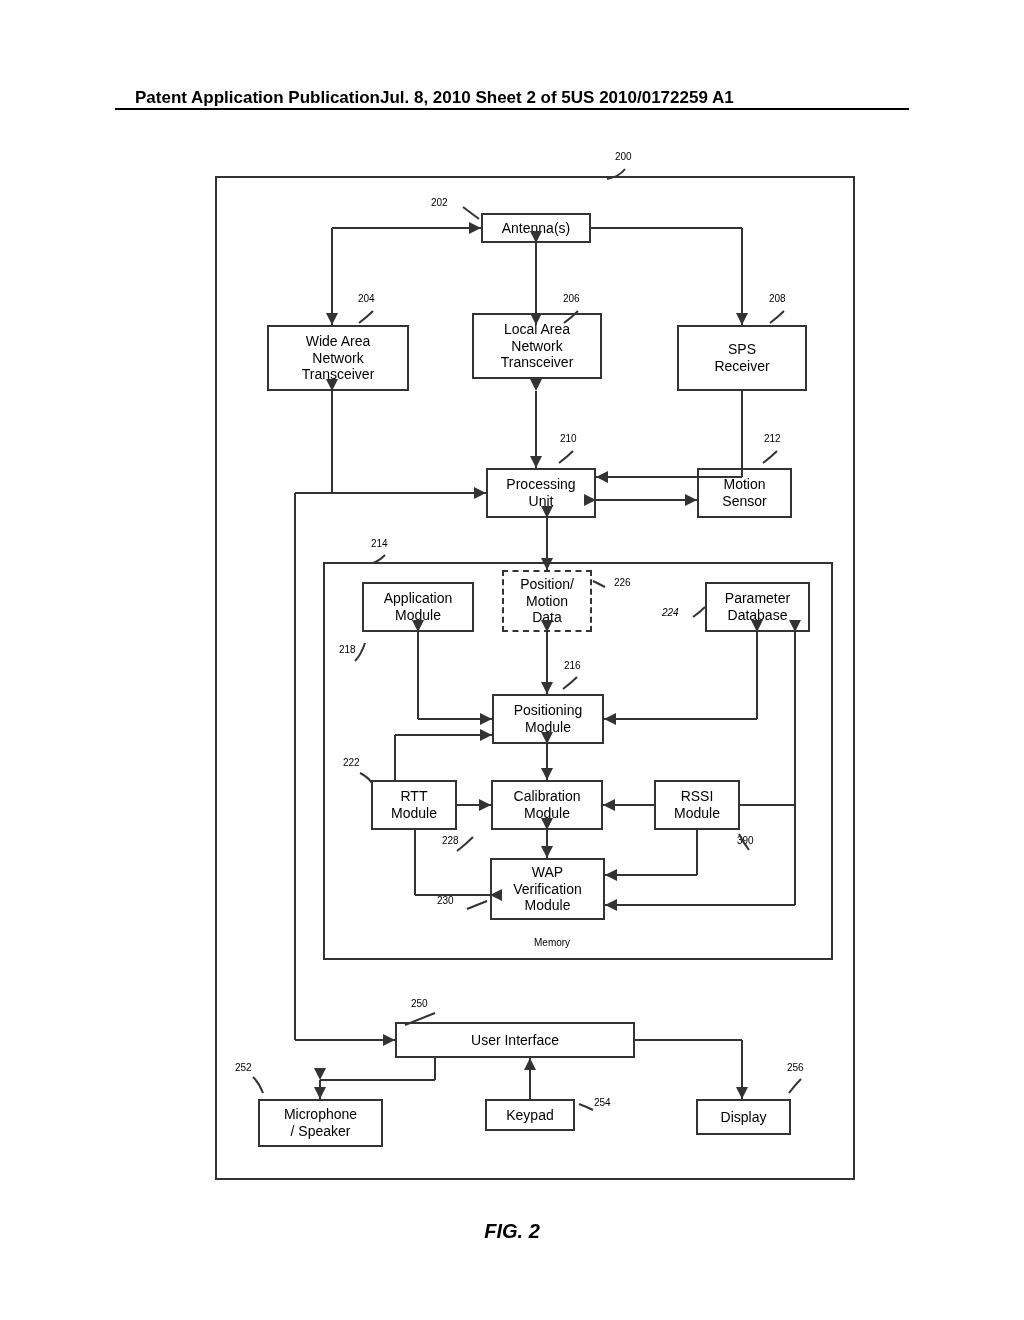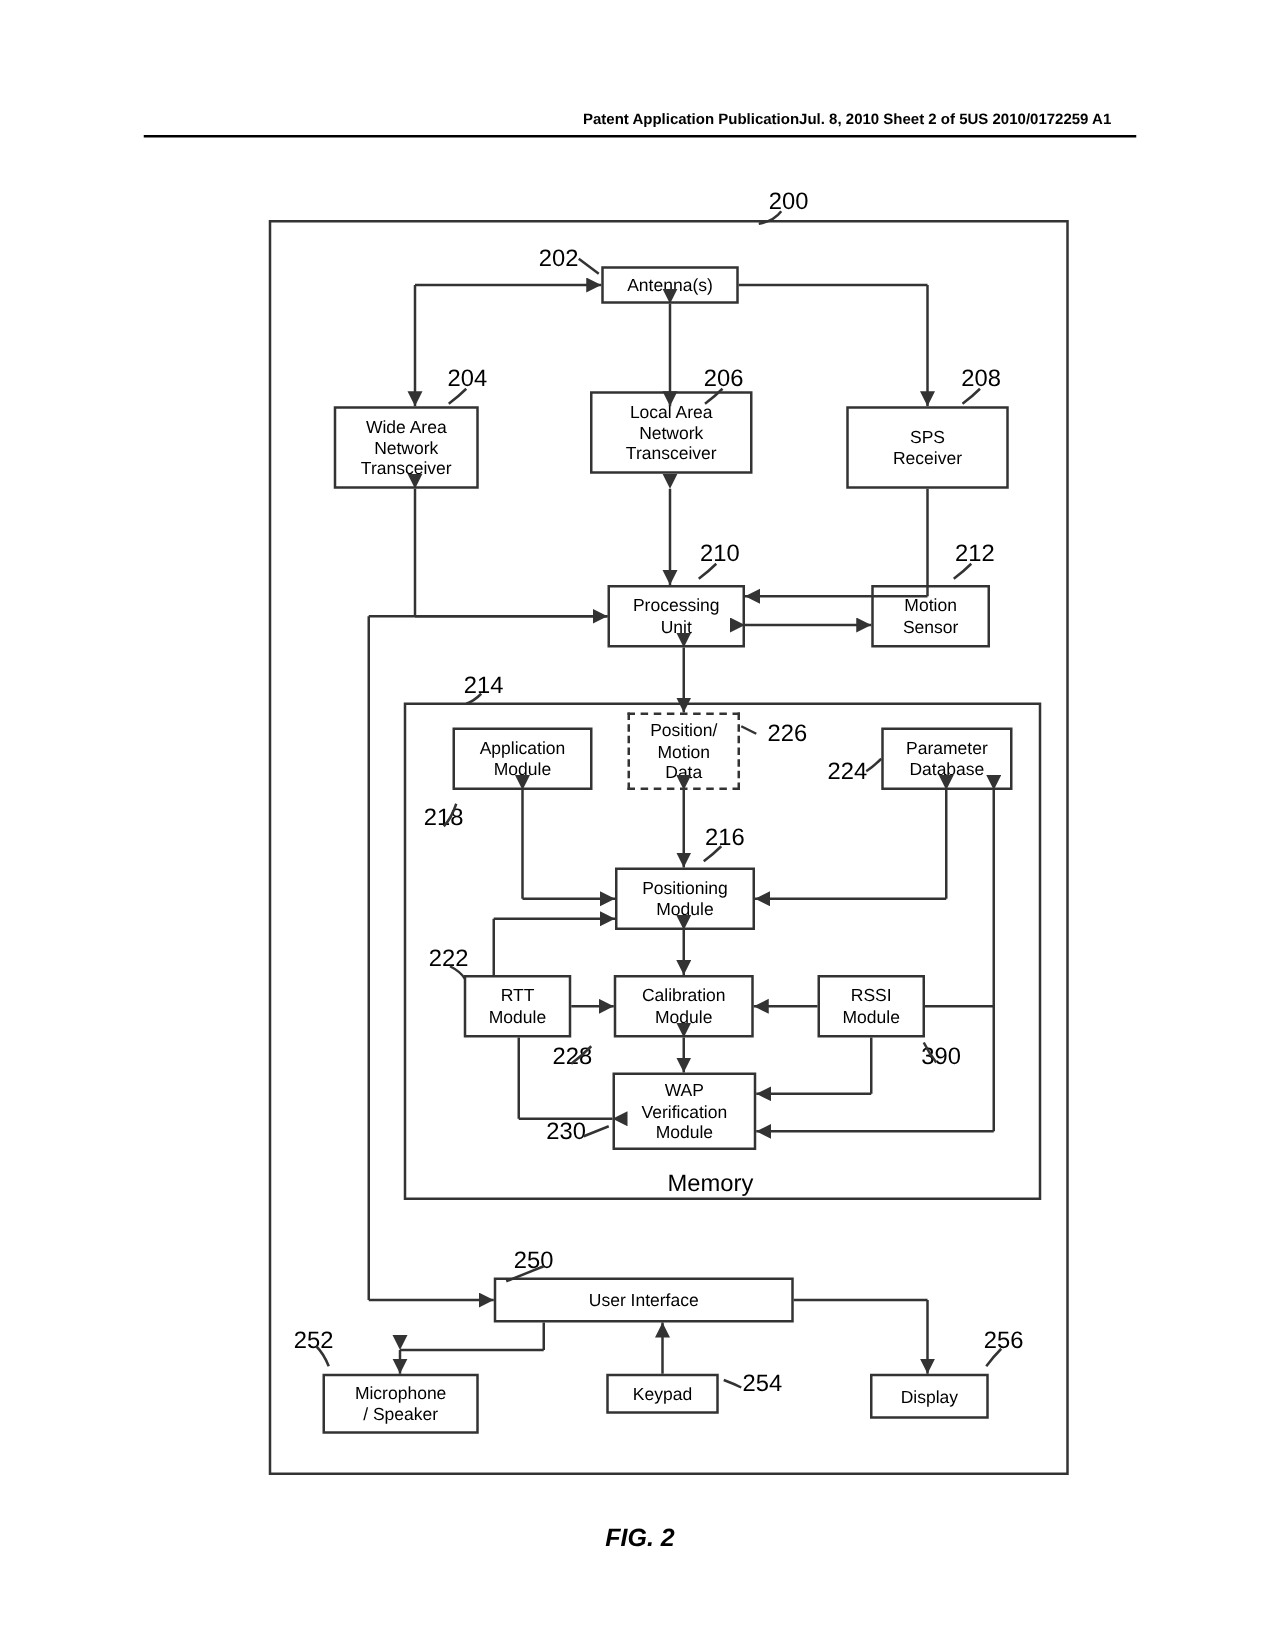--- a/index.html
+++ b/index.html
@@ -10,23 +10,23 @@
     font-family: Arial, sans-serif;
     color: #000;
     position: relative;
   }
   .header {
     position: absolute;
     top: 88px;
     left: 0;
     width: 1024px;
     display: flex;
-    justify-content: flex-end;
+    justify-content: flex-start;
     padding: 0 135px;
-    font-size: 12px;
+    font-size: 17px;
     font-weight: bold;
   }
   .header-rule {
     position: absolute;
     top: 108px;
     left: 115px;
     width: 794px;
     border-top: 2px solid #000;
   }
   .figure-area {
@@ -51,21 +51,21 @@
     display: flex;
     align-items: center;
     justify-content: center;
     text-align: center;
     font-size: 14px;
     line-height: 1.2;
   }
   .blk-dash { border-style: dashed; }
   .lbl {
     position: absolute;
-    font-size: 19px;
+    font-size: 10px;
     text-align: center;
   }
   svg.wires {
     position: absolute;
     top: 0; left: 0;
     width: 100%; height: 100%;
     overflow: visible;
   }
   .fig-caption {
     position: absolute;
@@ -89,21 +89,21 @@
 <div class="header-rule"></div>
 
 <div class="figure-area">
 
   <div class="outer-box"></div>
 
   <div class="blk" style="top:58px; left:366px; width:110px; height:30px;">
       <span>Antenna(s)</span>
     </div>
 
-  <div class="blk" style="top:170px; left:152px; width:116px; height:66px; white-space:pre-line;"><span>Wide Area
+  <div class="blk" style="top:170px; left:152px; width:142px; height:66px; white-space:pre-line;"><span>Wide Area
 Network
 Transceiver</span></div>
   <div class="blk" style="top:158px; left:357px; width:130px; height:66px; white-space:pre-line;"><span>Local Area
 Network
 Transceiver</span></div>
   <div class="blk" style="top:170px; left:562px; width:130px; height:66px; white-space:pre-line;"><span>SPS
 Receiver</span></div>
 
   <div class="blk" style="top:313px; left:371px; width:110px; height:50px; white-space:pre-line;"><span>Processing
 Unit</span></div>
@@ -153,21 +153,21 @@
   <div class="lbl" style="top:138px; left:243px;">204</div>
   <div class="lbl" style="top:138px; left:448px;">206</div>
   <div class="lbl" style="top:138px; left:654px;">208</div>
   <div class="lbl" style="top:278px; left:445px;">210</div>
   <div class="lbl" style="top:278px; left:649px;">212</div>
   <div class="lbl" style="top:383px; left:256px;">214</div>
   <div class="lbl" style="top:505px; left:449px;">216</div>
   <div class="lbl" style="top:489px; left:224px;">218</div>
   <div class="lbl" style="top:680px; left:622px;">390</div>
   <div class="lbl" style="top:602px; left:228px;">222</div>
-  <div class="lbl" style="top:452px; left:547px;">224</div>
+  <div class="lbl" style="top:452px; left:547px;font-style:italic;">224</div>
   <div class="lbl" style="top:422px; left:499px;">226</div>
   <div class="lbl" style="top:680px; left:327px;">228</div>
   <div class="lbl" style="top:740px; left:322px;">230</div>
   <div class="lbl" style="top:843px; left:296px;">250</div>
   <div class="lbl" style="top:907px; left:120px;">252</div>
   <div class="lbl" style="top:942px; left:479px;">254</div>
   <div class="lbl" style="top:907px; left:672px;">256</div>
 
   <svg class="wires">
     <defs>

